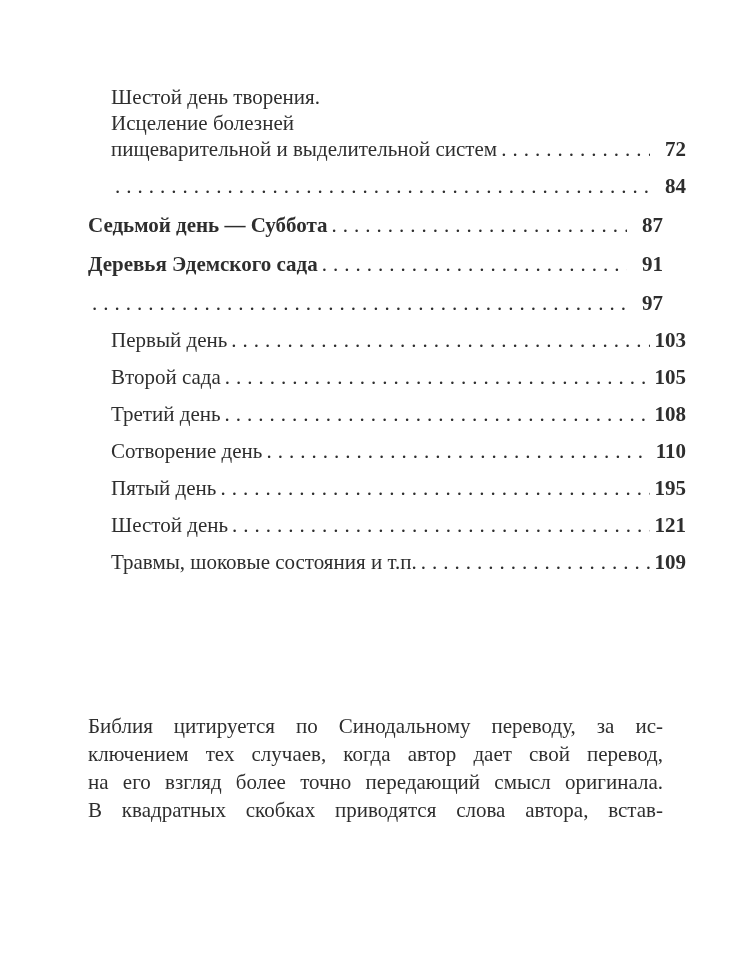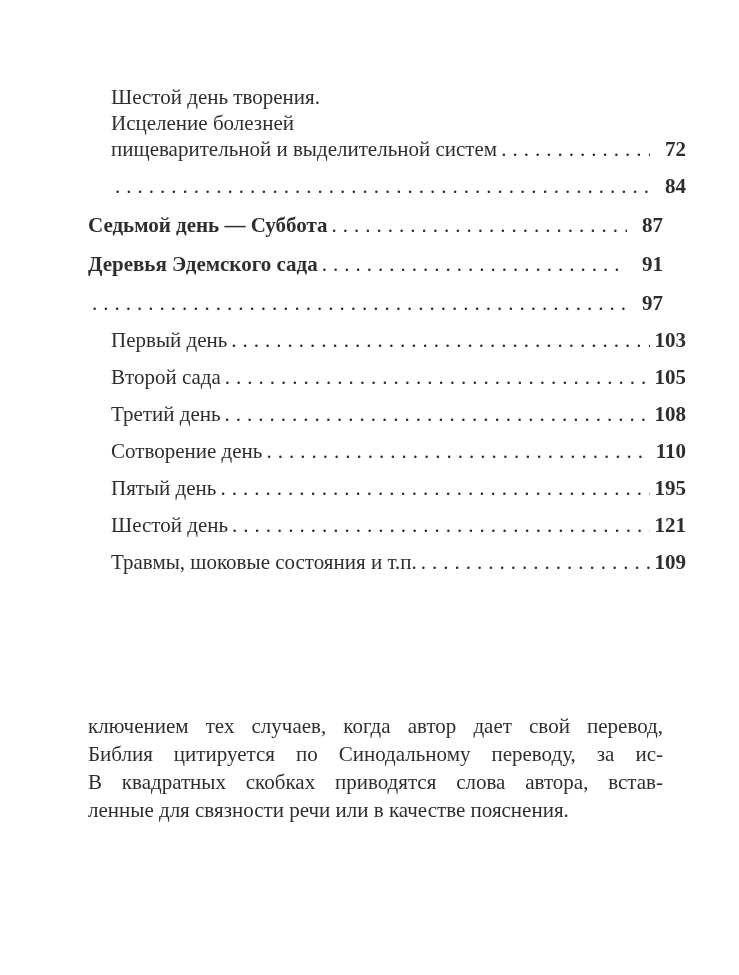--- a/index.html
+++ b/index.html
@@ -179,19 +179,19 @@
       <div class="toc-row">
         <span class="toc-title">Травмы, шоковые состояния и т.п.</span>
         <span class="toc-leader">........................................................................................................................</span>
         <span class="toc-page">109</span>
       </div>
     </div>
 
   </div>
 
   <div class="note">
+    <div class="note-line">Библия цитируется по Синодальному переводу, за ис-</div>
     <div class="note-line">ключением тех случаев, когда автор дает свой перевод,</div>
-    <div class="note-line">Библия цитируется по Синодальному переводу, за ис-</div>
+    <div class="note-line">на его взгляд более точно передающий смысл оригинала.</div>
     <div class="note-line">В квадратных скобках приводятся слова автора, встав-</div>
-    <div class="note-line last">ленные для связности речи или в качестве пояснения.</div>
   </div>
 
 </div>
 
 </body></html>

